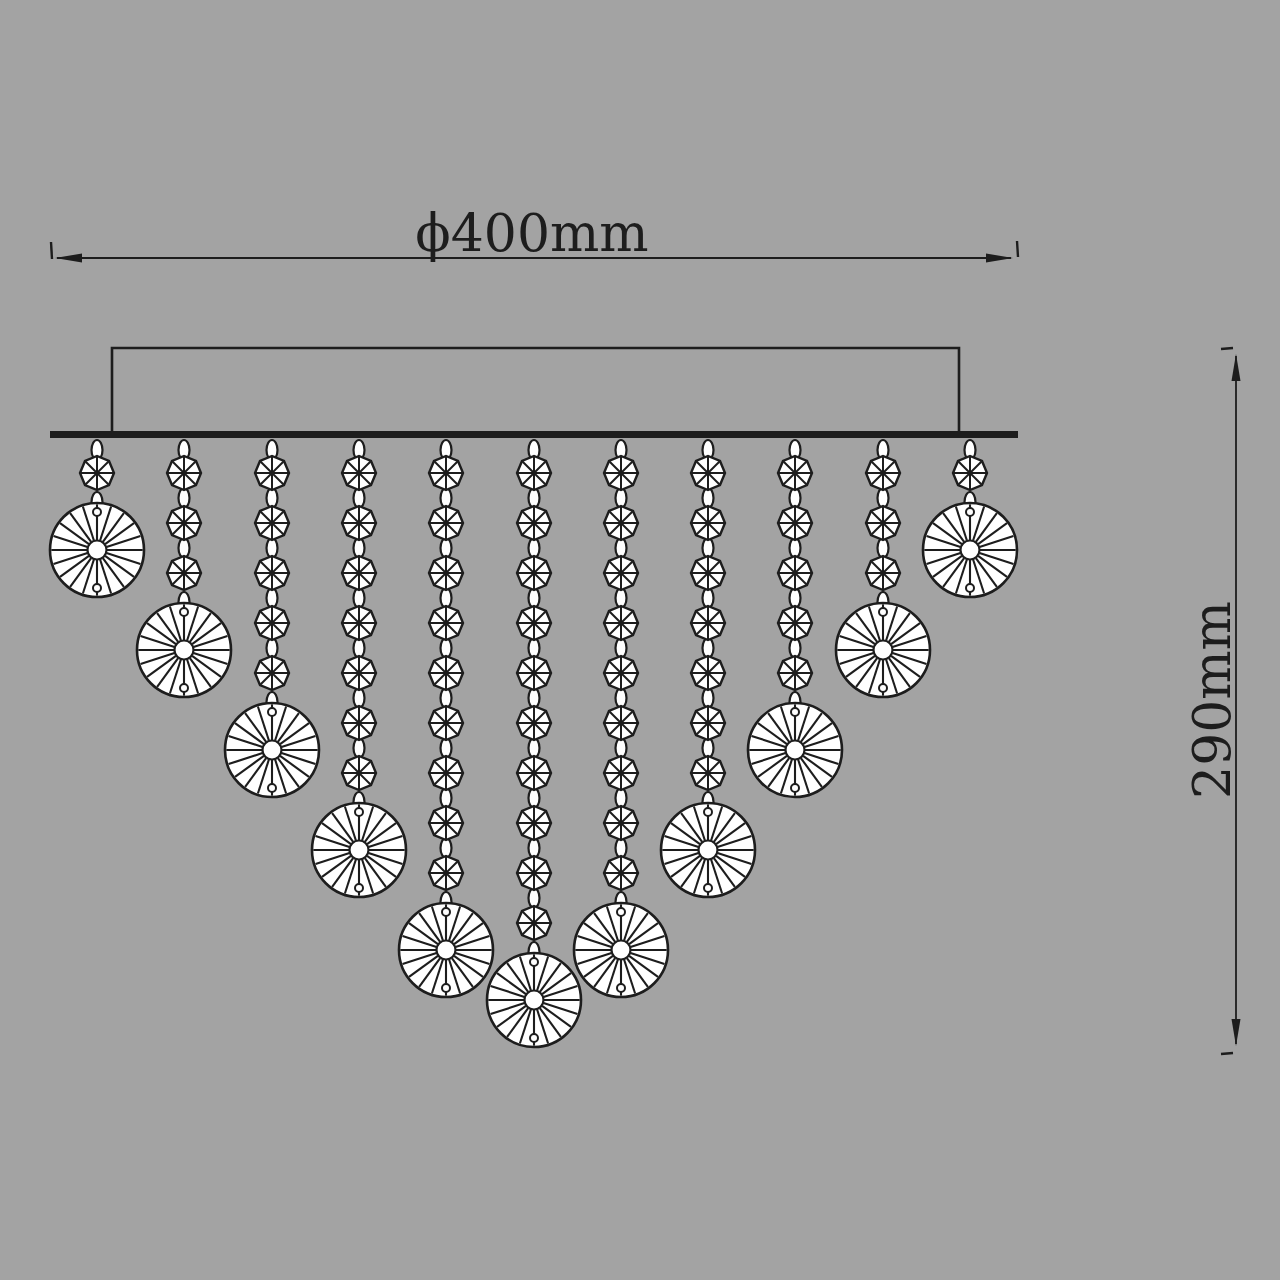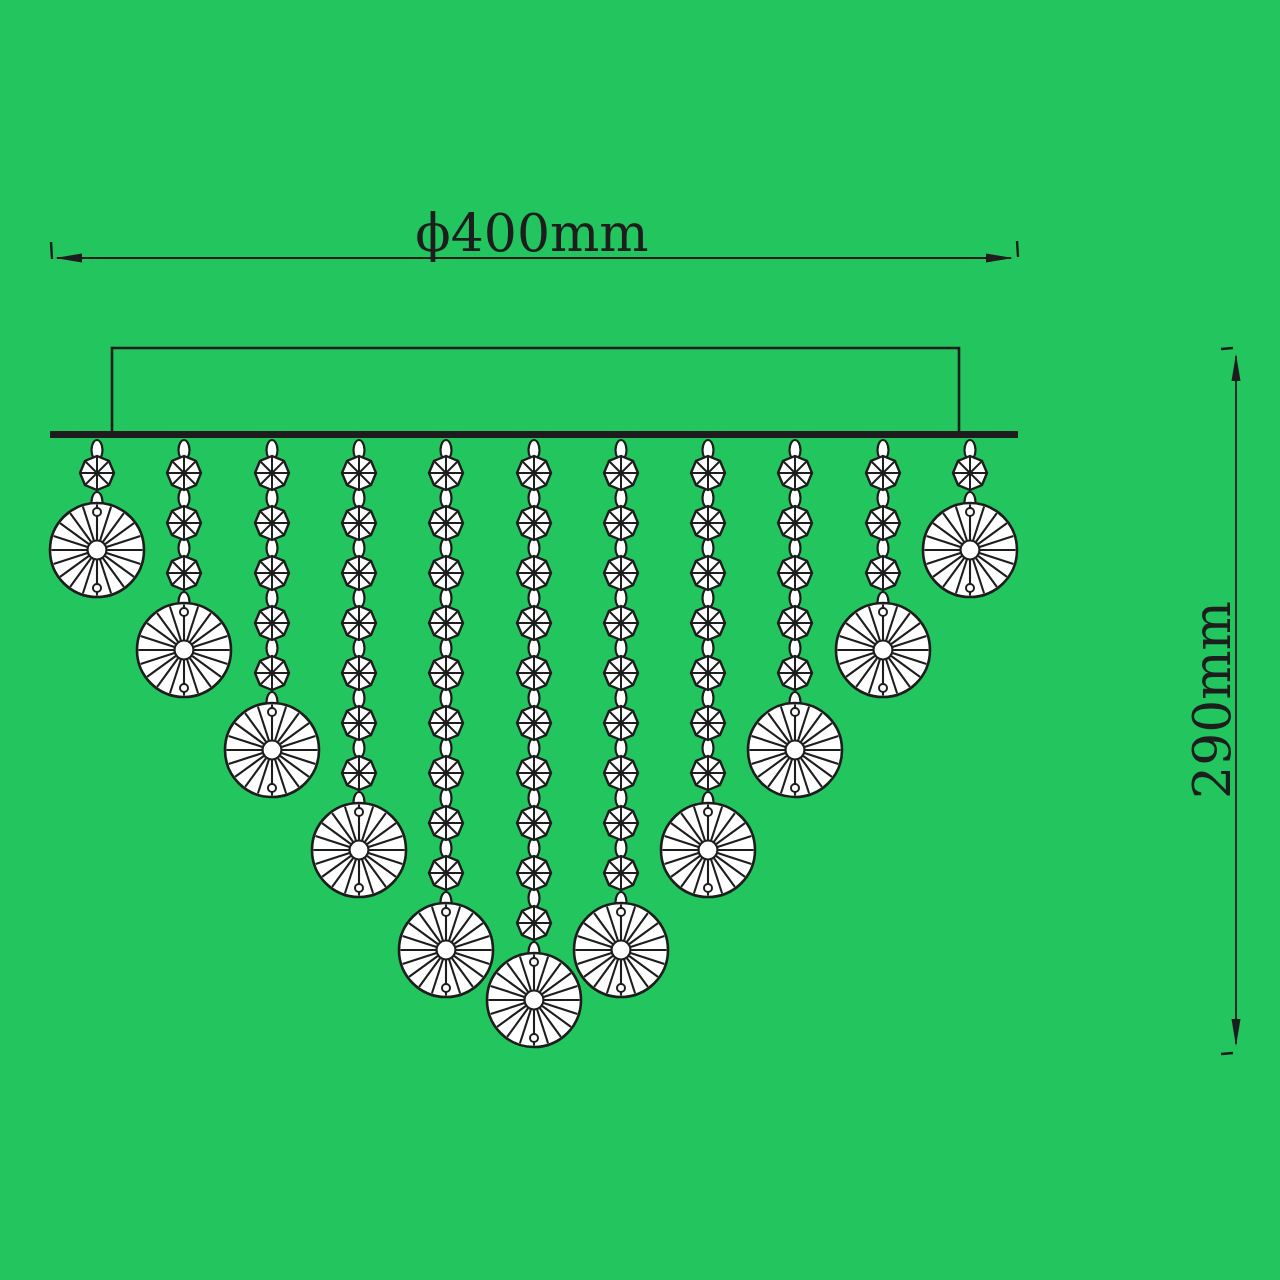--- a/index.html
+++ b/index.html
@@ -1,17 +1,17 @@
 <!DOCTYPE html>
 <html><head>
 <meta charset="utf-8">
 <style>
   html,body{margin:0;padding:0;background:#ffffff;}
   .page{
-    width:1280px;height:1280px;position:relative;background:#22c55e;
+    width:1280px;height:1280px;position:relative;background:#a3a3a3;
     font-family:"DejaVu Serif","Liberation Serif",serif;
     overflow:hidden;
   }
   svg{display:block;}
   .dim-label{
     font-family:"DejaVu Serif","Liberation Serif",serif;
     font-size:52px;
     fill:#1d1d1d;
   }
 </style>

